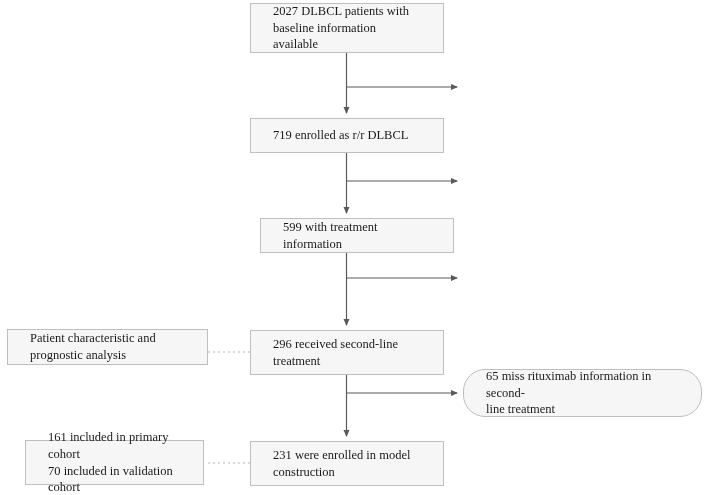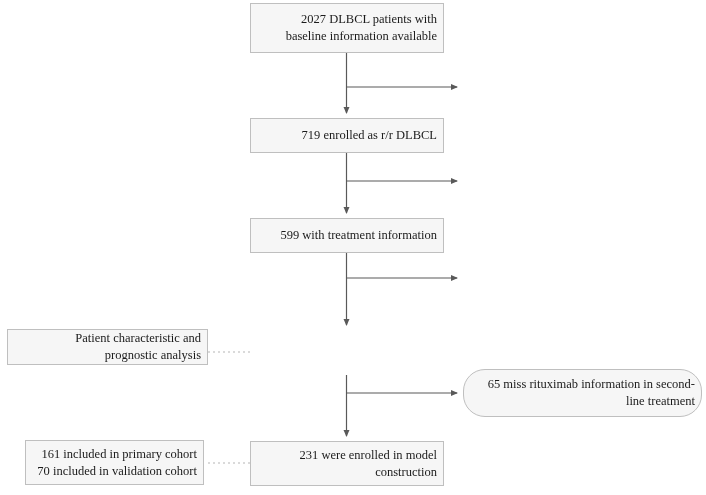--- a/index.html
+++ b/index.html
@@ -17,25 +17,25 @@
   }
   .node {
     position: absolute;
     box-sizing: border-box;
     background: #f6f6f6;
     border: 1px solid #bfbfbf;
     box-shadow: 0 0 0 0 rgba(0,0,0,0);
     display: flex;
     align-items: center;
     justify-content: center;
-    text-align: right;
+    text-align: left;
     color: #1a1a1a;
     font-size: 12.5px;
     line-height: 1.35;
-    padding: 2px 6px;
+    padding: 2px 22px;
     white-space: pre-line;
   }
   .node-text {
     display: block;
     width: 100%;
     white-space: pre-line;
   }
   .edge-layer {
     position: absolute;
     left: 0;
@@ -81,30 +81,34 @@
     <span class="node-text">2027 DLBCL patients with
 baseline information available</span>
   </div>
 
 
   <div class="node" style="left:250px; top:118px; width:194px; height:35px;">
     <span class="node-text">719 enrolled as r/r DLBCL</span>
   </div>
 
 
-  <div class="node" style="left:250px; top:218px; width:194px; height:35px;">
+  <div class="node" style="left:260px; top:218px; width:194px; height:35px;">
     <span class="node-text">599 with treatment information</span>
   </div>
 
 
   <div class="node" style="left:7px; top:329px; width:201px; height:36px;">
     <span class="node-text">Patient characteristic and
 prognostic analysis</span>
   </div>
 
+  <div class="node" style="left:250px; top:330px; width:194px; height:45px;">
+    <span class="node-text">296 received second-line
+treatment</span>
+  </div>
 
   <div class="node" style="left:463px; top:369px; width:239px; height:48px;border-radius:22px;">
     <span class="node-text">65 miss rituximab information in second-
 line treatment</span>
   </div>
 
   <div class="node" style="left:25px; top:440px; width:179px; height:45px;">
     <span class="node-text">161 included in primary cohort
 70 included in validation cohort</span>
   </div>

